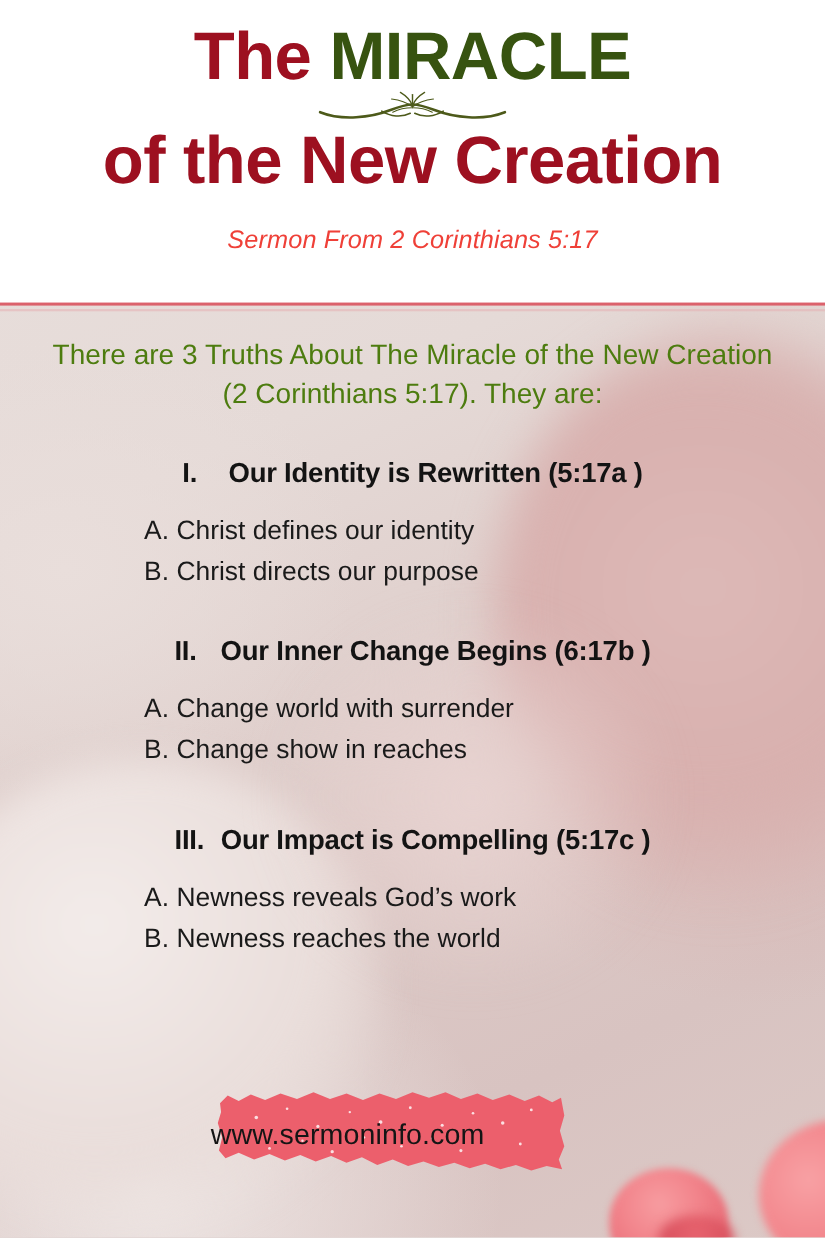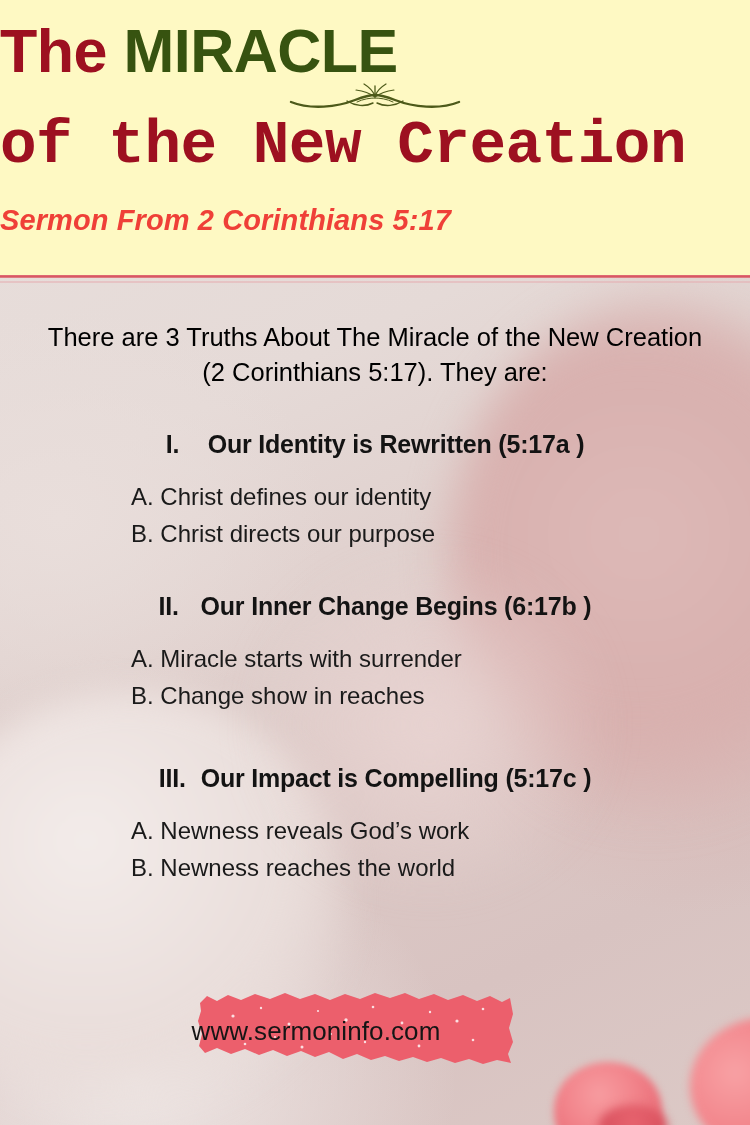--- a/index.html
+++ b/index.html
@@ -99,21 +99,22 @@
     filter: blur(5px);
   }
 
   
   .header {
     position: absolute;
     left: 0;
     top: 0;
     width: 750px;
     height: 277px;
-    background: #fef9c3;
+    background: #ffffff;
+    text-align: center;
   }
   .title-line1 {
     margin: 0;
     padding-top: 20px;
     font-size: 61px;
     line-height: 1.02;
     font-weight: 700;
     letter-spacing: -0.5px;
     white-space: nowrap;
     font-family: "Liberation Sans", sans-serif;
@@ -131,26 +132,26 @@
   .ornament svg { display: block; }
 
   .title-line2 {
     margin: 0;
     font-size: 61px;
     line-height: 1.04;
     font-weight: 700;
     letter-spacing: -0.5px;
     color: #9d1020;
     white-space: nowrap;
-    font-family: Liberation Mono, monospace;
+    font-family: Liberation Sans, sans-serif;
   }
   .subtitle {
     margin: 26px 0 11px 0;
-    font-size: 29px;
-    font-weight: 700;
+    font-size: 23px;
+    font-weight: 400;
     font-style: italic;
     color: #ef4038;
     letter-spacing: 0.1px;
   }
   .header-rule {
     position: absolute;
     left: 0;
     top: 275px;
     width: 750px;
     height: 3px;
@@ -166,26 +167,26 @@
   }
 
   
   .content {
     position: absolute;
     left: 0;
     top: 288px;
     width: 750px;
   }
   .intro {
-    margin: 14px auto;
+    margin: 0 auto;
     width: 660px;
     text-align: center;
     font-size: 25.5px;
     line-height: 1.38;
-    color: #000000;
+    color: #4d7c0f;
     padding-top: 18px;
   }
 
   .point {
     margin-top: 40px;
   }
   .point-head {
     display: flex;
     justify-content: center;
     font-size: 25px;
@@ -308,21 +309,21 @@
         <li>B. Christ directs our purpose</li>
       </ul>
     </div>
 
     <div class="point p2">
       <div class="point-head">
         <span class="numeral">II.</span>
         <span class="head-text">Our Inner Change Begins (6:17b )</span>
       </div>
       <ul class="sublist">
-        <li>A. Miracle starts with surrender</li>
+        <li>A. Change world with surrender</li>
         <li>B. Change show in reaches</li>
       </ul>
     </div>
 
     <div class="point p3">
       <div class="point-head">
         <span class="numeral">III.</span>
         <span class="head-text">Our Impact is Compelling (5:17c )</span>
       </div>
       <ul class="sublist">

